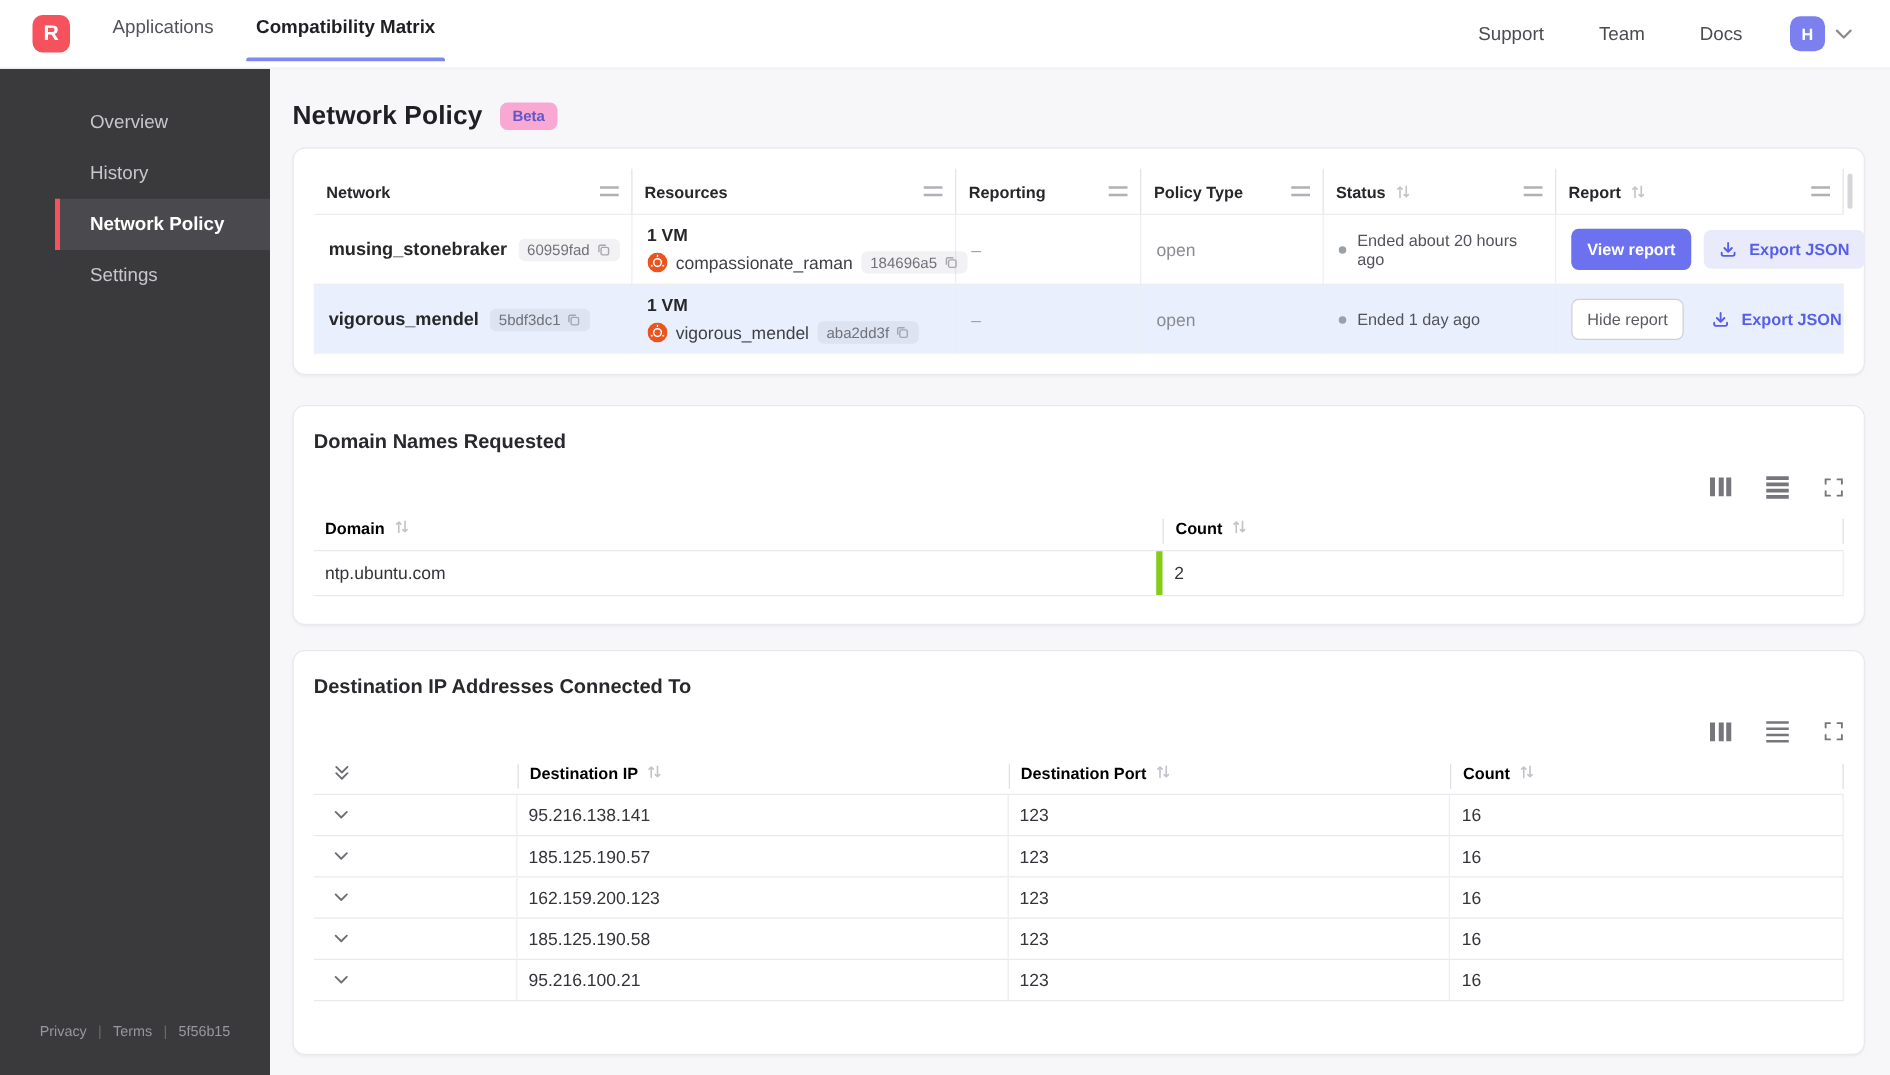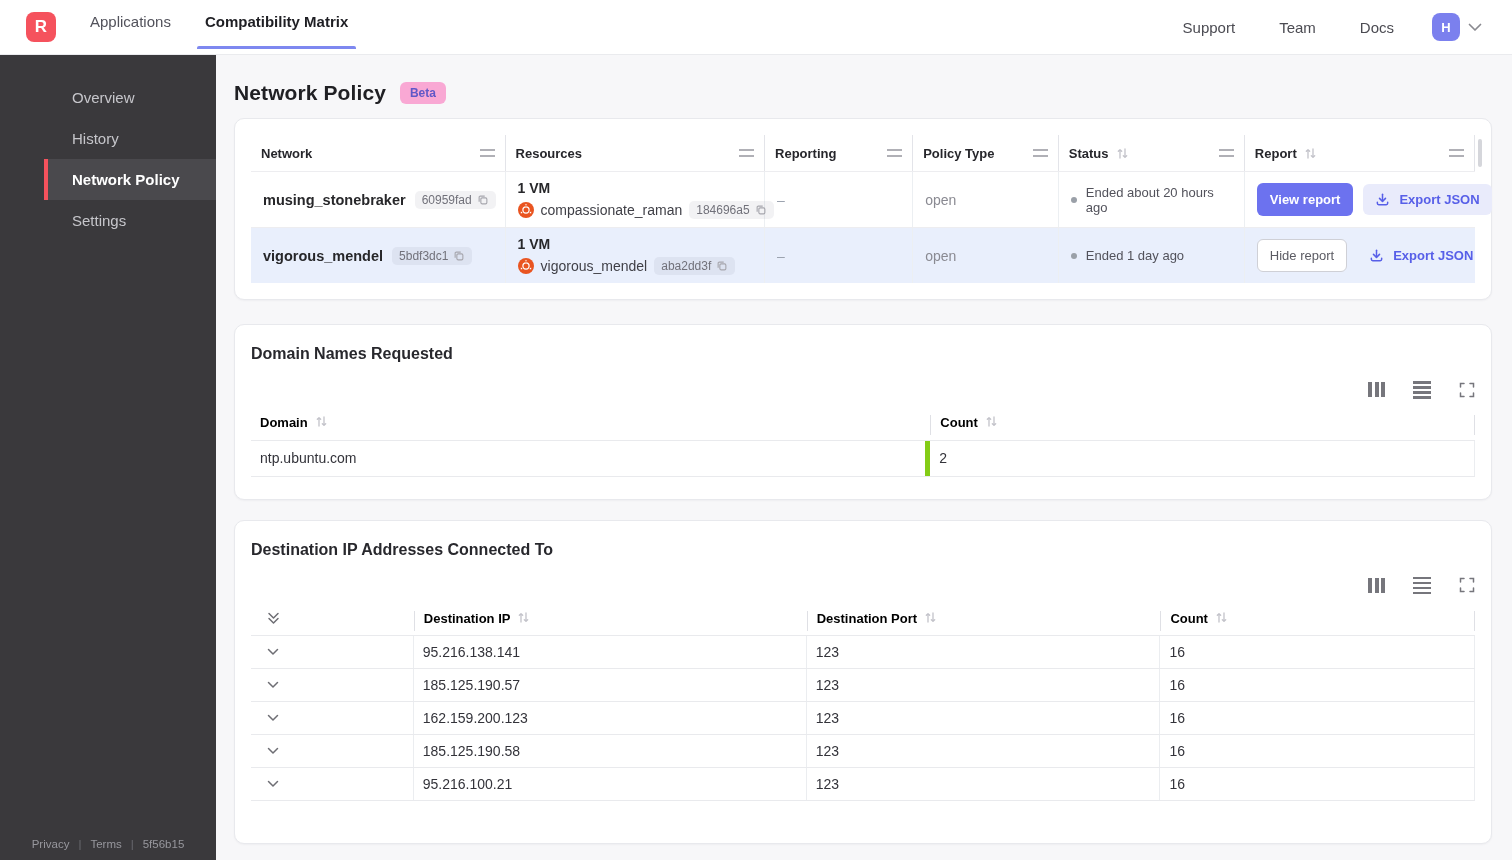--- a/index.html
+++ b/index.html
@@ -49,21 +49,21 @@
   .side-list { padding-top:22px; }
   .side-item {
     height:41px; display:flex; align-items:center;
     padding-left:28px; font-size:15px; color:#c6c6cb; cursor:pointer;margin-left:44px;
   }
   .side-item.active {
     background:#4a494d; color:#ffffff; font-weight:600;
     border-left:4px solid #f5525d; padding-left:24px;
   }
   .side-footer {
-    position:absolute; bottom:10px; left:0; width:100%;
+    position:absolute; bottom:28px; left:0; width:100%;
     display:flex; justify-content:center; align-items:center; gap:9px;
     font-size:11.5px; color:#97979d;
   }
   .side-footer .sep { color:#6a6a70; }
   .side-footer .flink { cursor:pointer; }
 
   
   .main {
     position:absolute; top:55px; left:216px; width:1296px; height:805px;
     overflow:hidden; padding:0 20px 0 18px;

